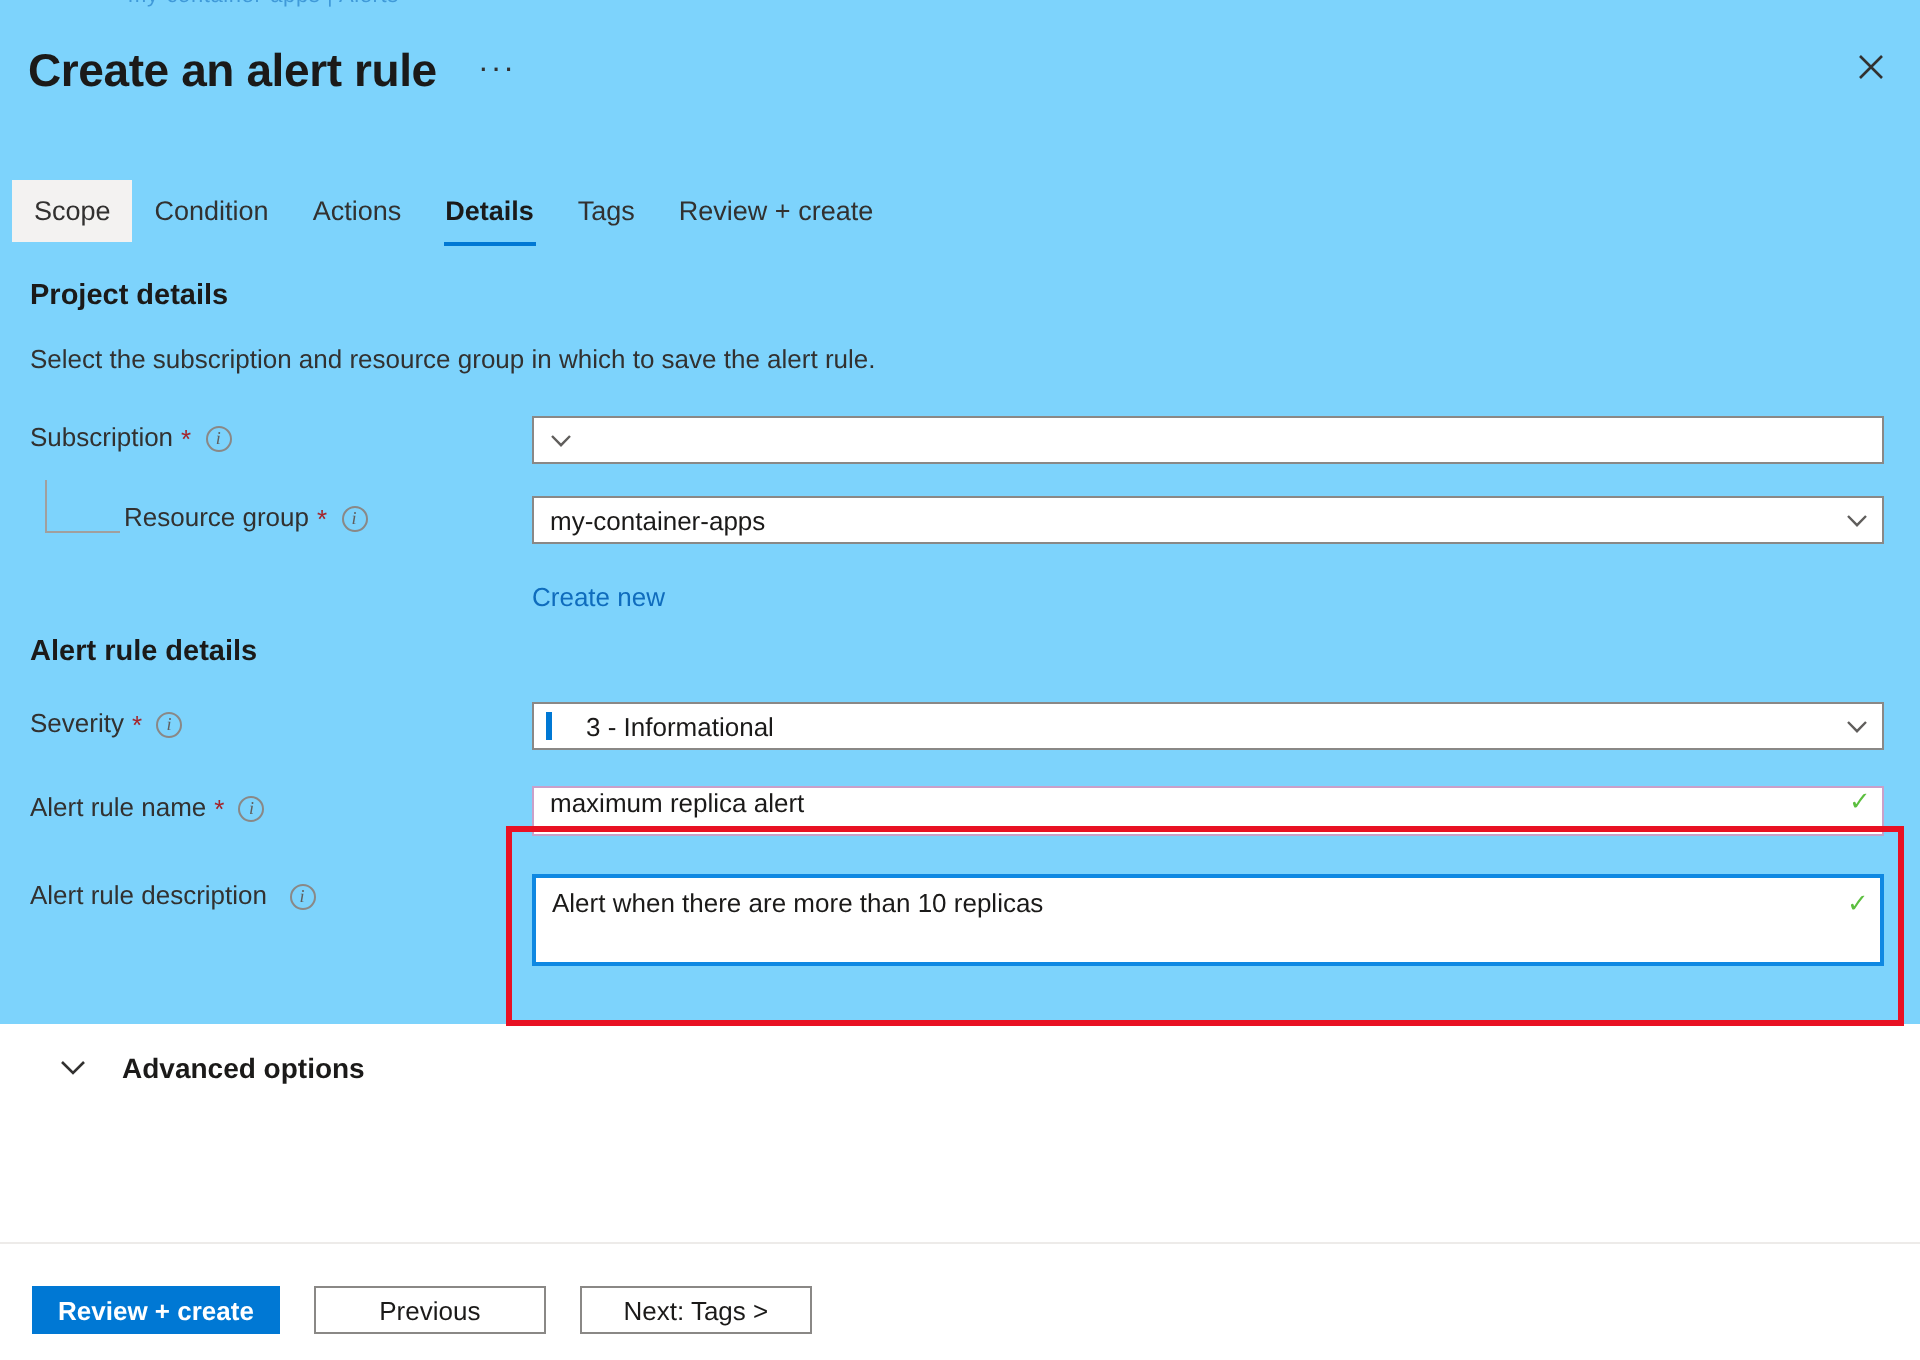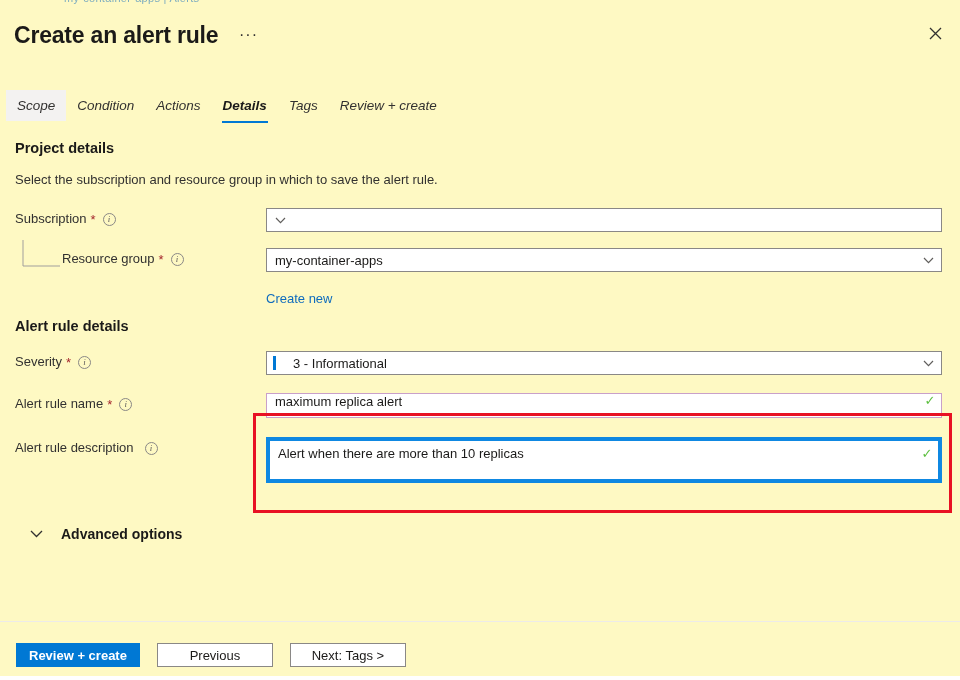--- a/index.html
+++ b/index.html
@@ -5,21 +5,21 @@
 <style>
   * { box-sizing: border-box; }
   html, body {
     margin: 0; padding: 0;
     width: 960px; height: 680px;
     background: #ffffff;
     font-family: "Liberation Sans", sans-serif;
     color: #1b1a19;
     overflow: hidden;
   }
-  #root { position: relative; width: 960px; height: 676px; background:#fef9c3; }
+  #root { position: relative; width: 960px; height: 512px; background:#7dd3fc; }
 
   
   .breadcrumb-remnant {
     position:absolute; top:0px; left:0px; width:960px; height:5px;
     overflow:hidden; font-size:11px; line-height:11px; color:#0f6cbd;
     white-space:nowrap; opacity:.55;
   }
   .breadcrumb-remnant span { position:relative; top:-7px; padding-left:64px; letter-spacing:.3px;}
 
   
@@ -35,21 +35,21 @@
     cursor:pointer; line-height:14px;
   }
   .hdr-close {
     position:absolute; right:8px; top:6px;
     width:34px; height:34px; display:flex; align-items:center; justify-content:center;
     cursor:pointer; color:#323130;
   }
   .hdr-close svg { display:block; }
 
   
-  .tabs { position:absolute; top:90px; left:6px; height:31px; display:flex; align-items:center;font-style:italic; }
+  .tabs { position:absolute; top:90px; left:6px; height:31px; display:flex; align-items:center; }
   .tab {
     position:relative; display:flex; align-items:center;
     padding:0 11px; height:31px;
     font-size:13.5px; color:#323130; cursor:pointer; white-space:nowrap;
   }
   .tab.hovered { background:#f3f2f1; }
   .tab.active { font-weight:700; color:#1b1a19; }
   .tab.active::after {
     content:""; position:absolute; left:10px; right:10px; bottom:-2px;
     height:2px; background:#0078d4;
@@ -105,21 +105,21 @@
   .create-new-link {
     position:absolute; left:266px; font-size:13px; color:#0f6cbd;
     cursor:pointer; text-decoration:none;
   }
 
   
   .az-input, .az-textarea {
     position:relative; width:676px; background:#fff; display:flex; align-items:flex-start;
   }
   .az-input { height:25px; border:1px solid #c9a0c9; align-items:flex-start; }
-  .az-textarea { height:46px; border:4px solid #14b8a6; }
+  .az-textarea { height:46px; border:2px solid #14b8a6; }
   .az-input input, .az-textarea textarea {
     border:0; outline:0; background:transparent; flex:1;
     font-family:"Liberation Sans", sans-serif; font-size:13px; color:#1b1a19;
     padding:0 0 0 8px; resize:none;
   }
   .az-textarea textarea { padding-top:5px; height:100%; line-height:15px; }
   .check-ic {
     width:22px; flex:0 0 auto; display:flex; justify-content:center;
     color:#5cbf3f; font-size:13px; line-height:1;
   }

